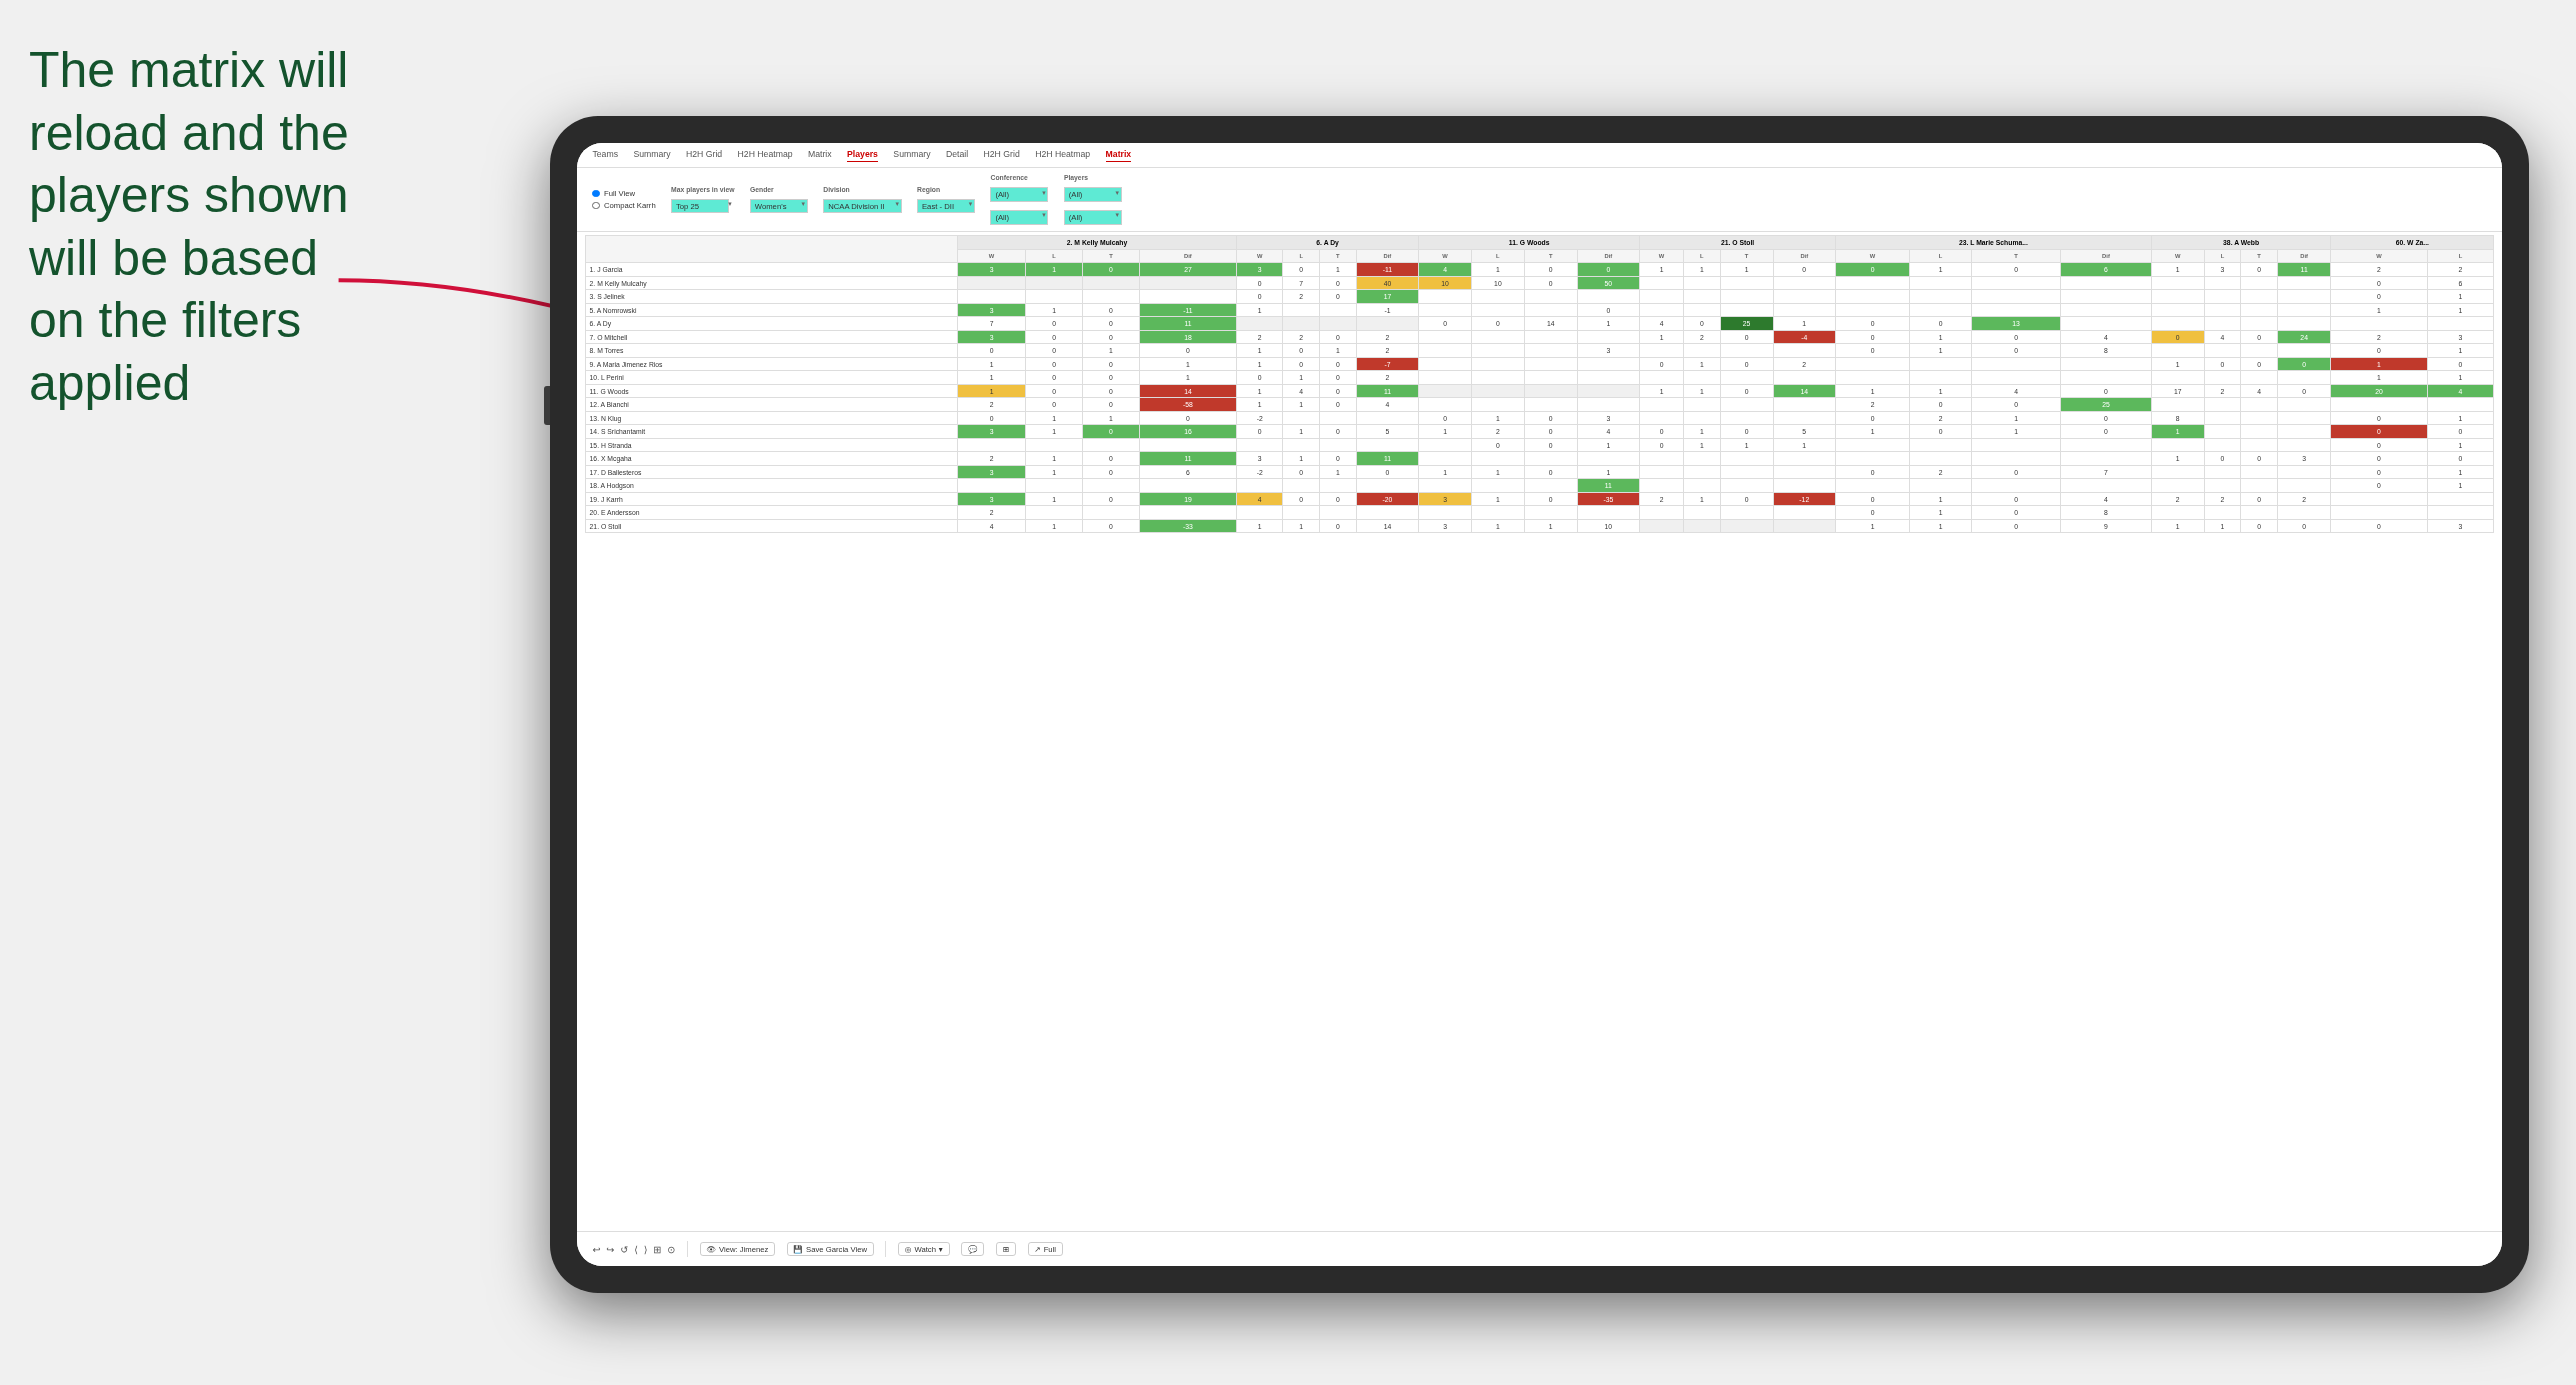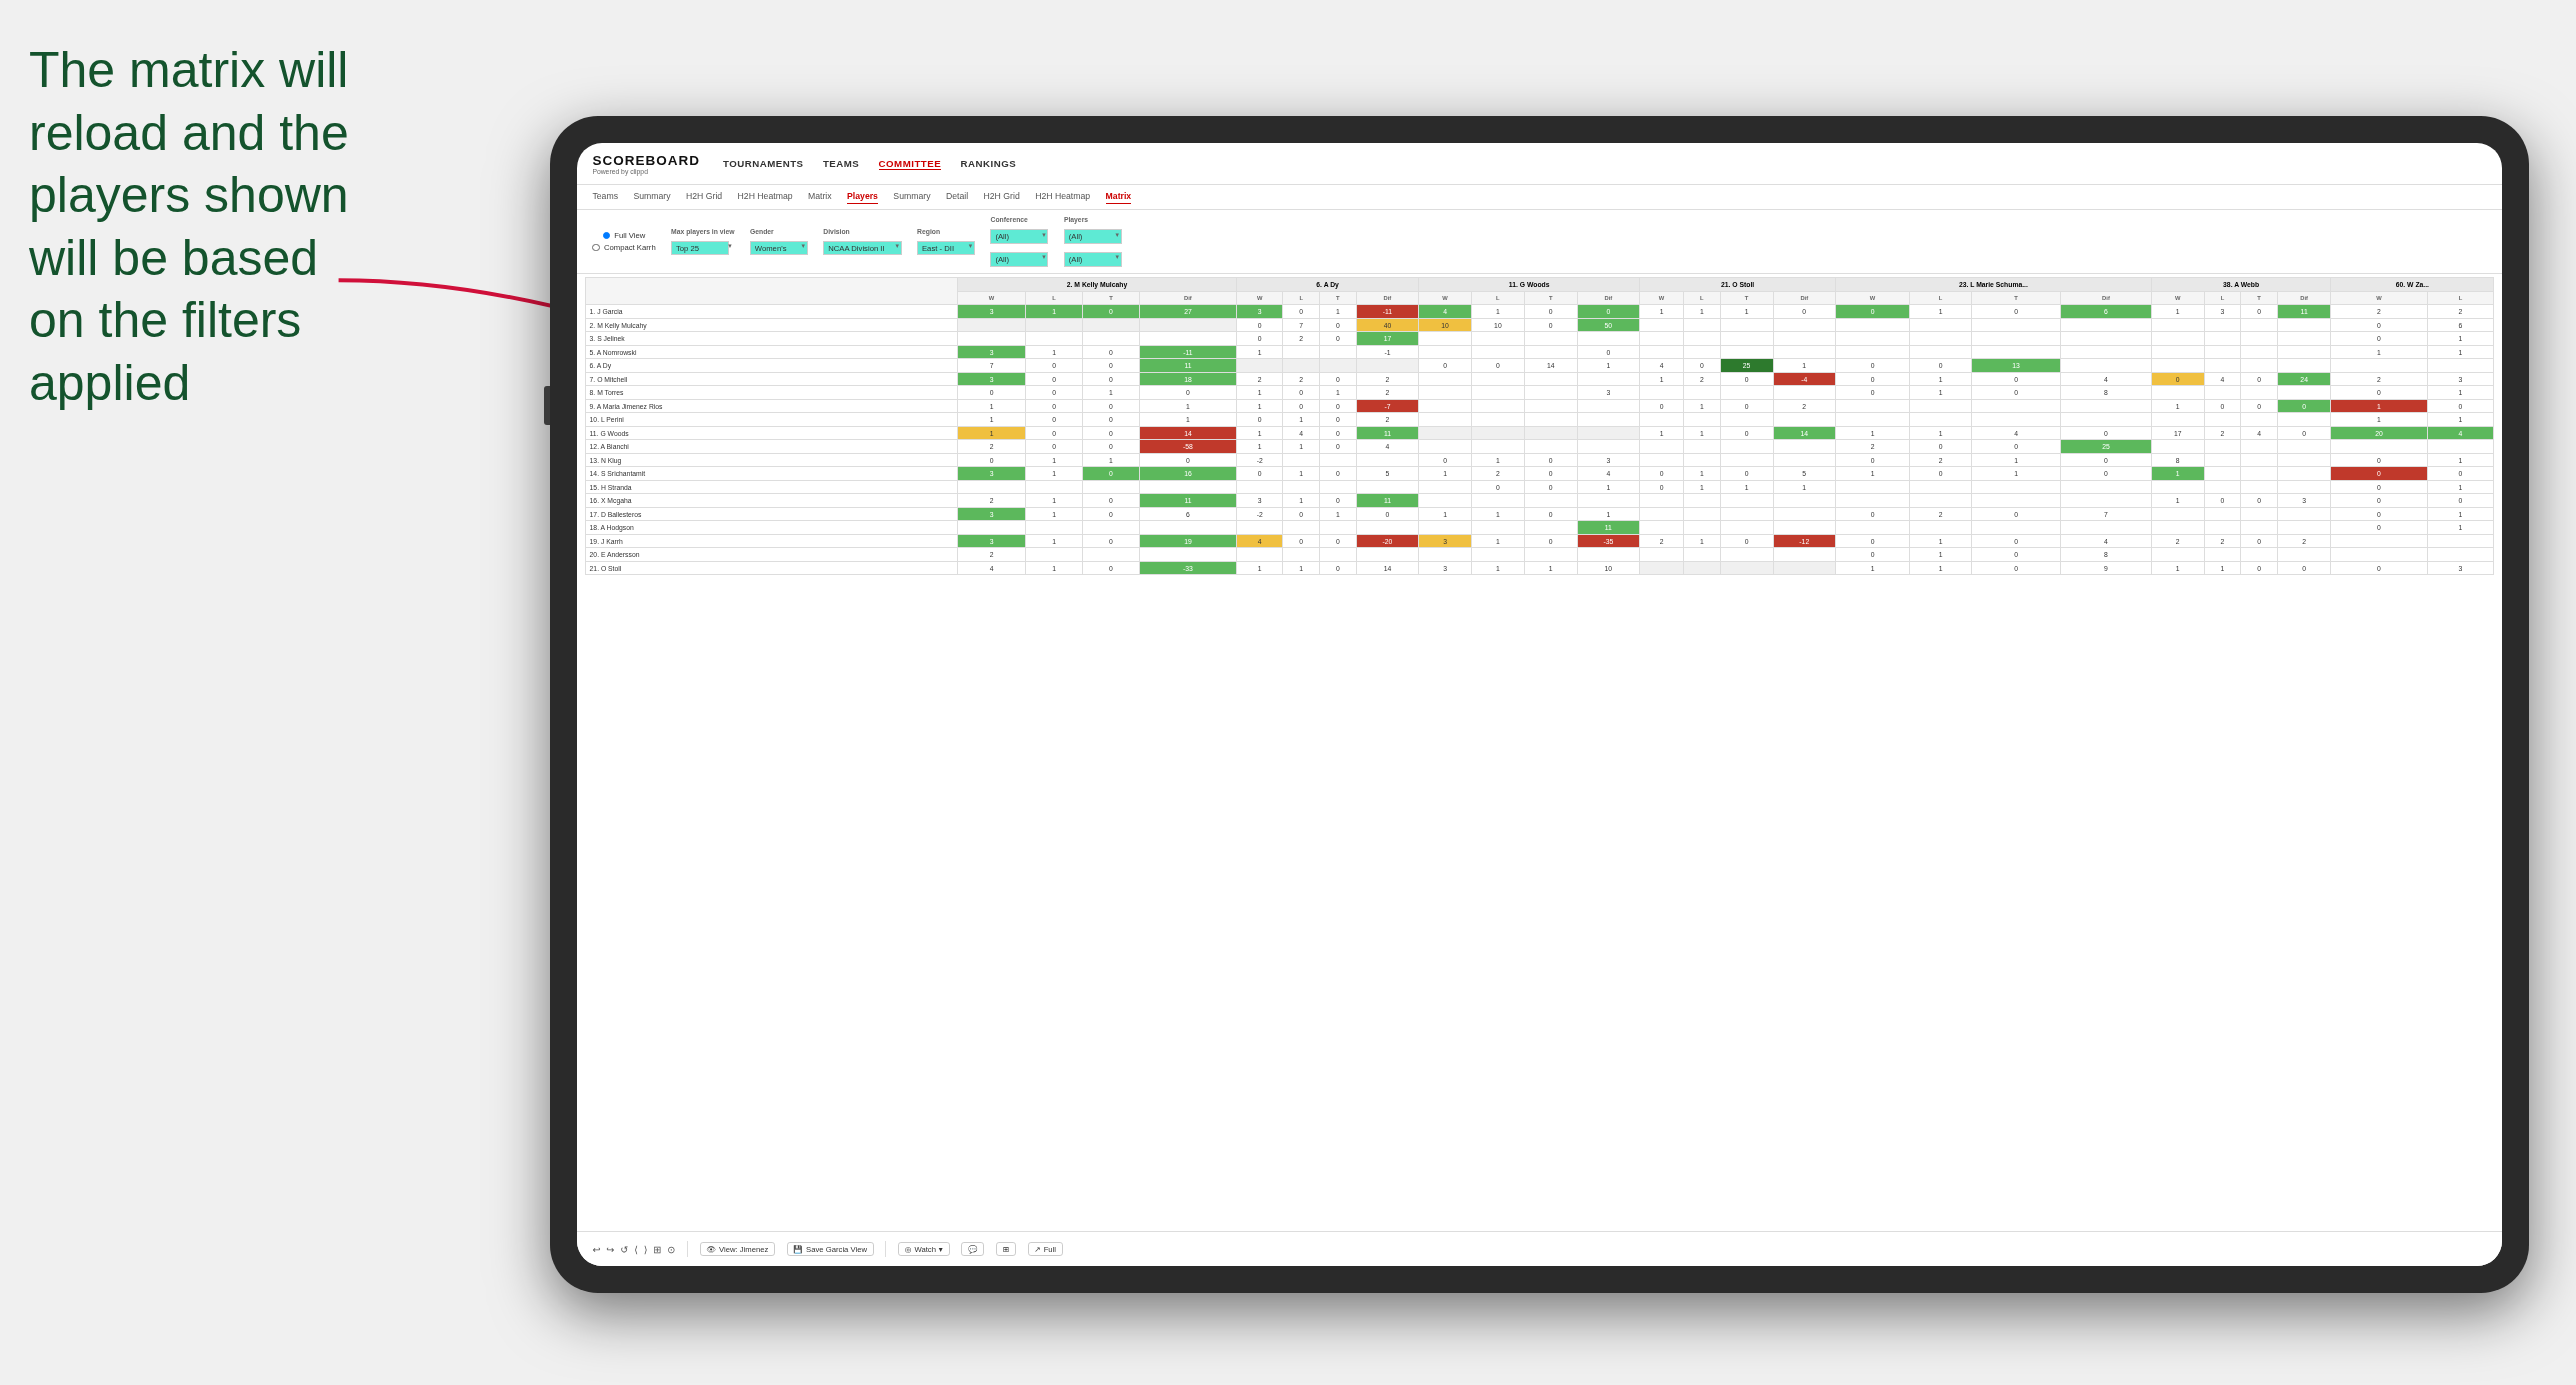--- a/index.html
+++ b/index.html
@@ -121,21 +121,20 @@
       border-bottom: 1px solid #ddd;
       background: #fff;
       gap: 15.4px;
       flex-wrap: wrap;
     }
 
     .view-options {
       display: flex;
       flex-direction: column;
       gap: 2.9px;
-      align-items: center;
     }
 
     .radio-option {
       display: flex;
       align-items: center;
       gap: 3.9px;
       font-size: 7.7px;
       color: #333;
     }
 
@@ -317,32 +316,20 @@
       <polygon points="0 0, 10 3.5, 0 7" fill="#d0103a"></polygon>
     </marker>
   </defs>
   <path d="M 30,20 Q 200,20 400,90" stroke="#d0103a" stroke-width="4" fill="none" marker-end="url(#arrowhead)"></path>
 </svg>
 
 <div class="tablet">
   <div class="tablet-button-left"></div>
   <div class="tablet-screen">
 
-    <div class="nav-bar">
-      <div class="logo-area">
-        <span class="logo-title">SCOREBOARD</span>
-        <span class="logo-subtitle">Powered by clippd</span>
-      </div>
-      <div class="nav-items">
-        <span class="nav-item">TOURNAMENTS</span>
-        <span class="nav-item">TEAMS</span>
-        <span class="nav-item active">COMMITTEE</span>
-        <span class="nav-item">RANKINGS</span>
-      </div>
-    </div>
 
     <div class="sub-nav">
       <span class="sub-nav-item">Teams</span>
       <span class="sub-nav-item">Summary</span>
       <span class="sub-nav-item">H2H Grid</span>
       <span class="sub-nav-item">H2H Heatmap</span>
       <span class="sub-nav-item">Matrix</span>
       <span class="sub-nav-item active">Players</span>
       <span class="sub-nav-item">Summary</span>
       <span class="sub-nav-item">Detail</span>

